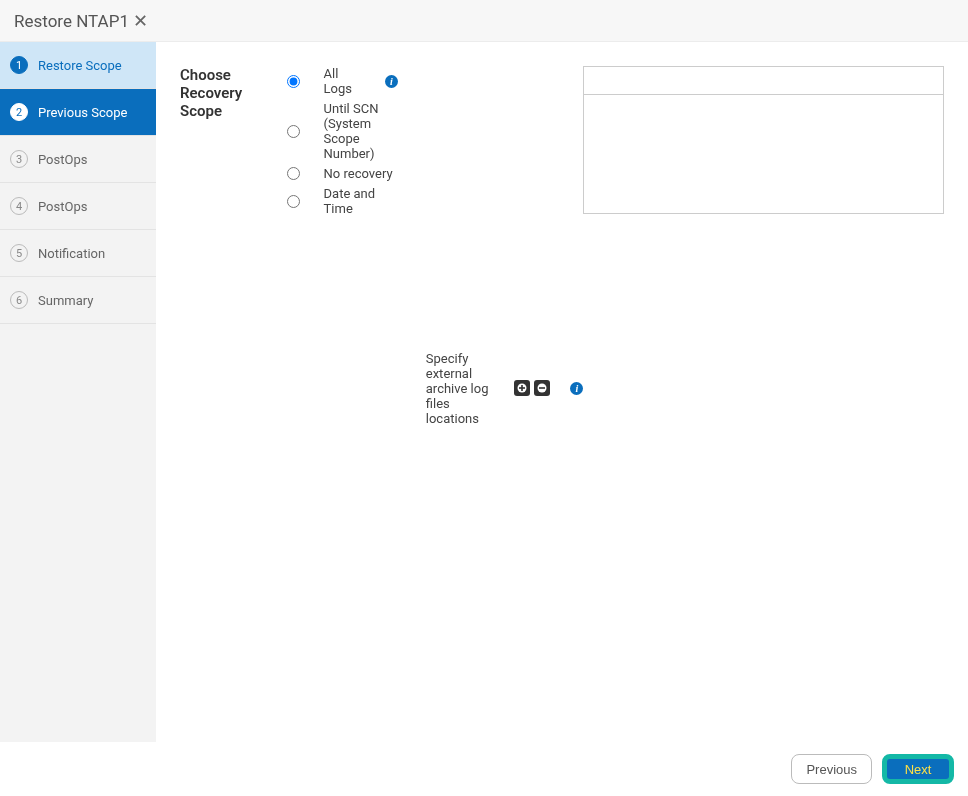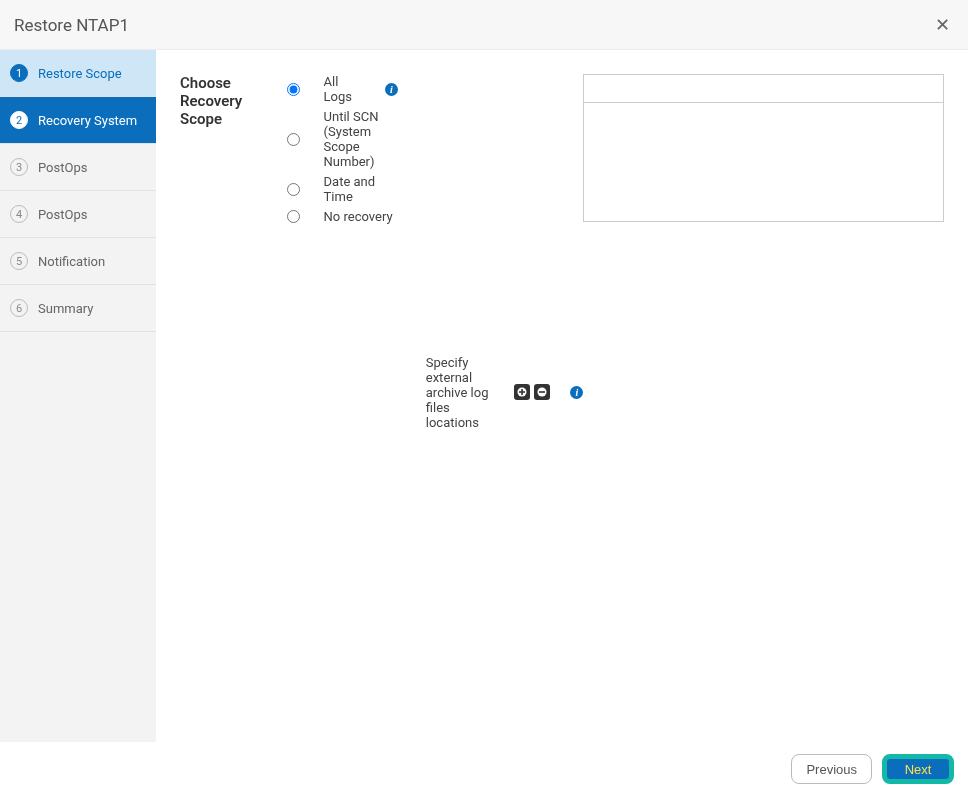--- a/index.html
+++ b/index.html
@@ -8,25 +8,24 @@
     font-size: 13px;
     color: #333;
     background: #fff;
     width: 968px;
     height: 796px;
     display: flex;
     flex-direction: column;
     overflow: hidden;
   }
   .titlebar {
-    height: 50px;
+    height: 42px;
     background: #f7f7f7;
     display: flex;
     align-items: center;
-    justify-content: space-between;
     padding: 0 14px;
     border-bottom: 1px solid #ececec;
   }
   .titlebar .title {
     font-size: 17px;
     color: #555;
     font-weight: 400;
   }
   .titlebar .close {
     font-size: 18px;
@@ -226,21 +225,21 @@
 
 <div class="main">
 
   <div class="sidebar">
     <div class="step completed">
       <span class="num">1</span>
       <span>Restore Scope</span>
     </div>
     <div class="step active">
       <span class="num">2</span>
-      <span>Recovery System</span>
+      <span>Previous Scope</span>
     </div>
     <div class="step">
       <span class="num">3</span>
       <span>PostOps</span>
     </div>
     <div class="step">
       <span class="num">4</span>
       <span>PostOps</span>
     </div>
     <div class="step">
@@ -261,25 +260,25 @@
         <input type="radio" name="scope" checked="" style="">
         <span>All Logs</span>
         <span class="info-icon">i</span>
       </label>
       <label class="radio-row">
         <input type="radio" name="scope" style="">
         <span>Until SCN (System Scope Number)</span>
       </label>
       <label class="radio-row">
         <input type="radio" name="scope" style="">
-        <span>Date and Time</span>
+        <span>No recovery</span>
       </label>
       <label class="radio-row">
         <input type="radio" name="scope" style="">
-        <span>No recovery</span>
+        <span>Date and Time</span>
       </label>
     </div>
 
     <div class="archive-row">
       <span>Specify external archive log files locations</span>
       <div class="archive-icons">
         <span class="sq-icon">
           <svg viewBox="0 0 10 10">
               <circle cx="5" cy="5" r="4.5" fill="#fff"></circle>
               <rect x="4.2" y="2" width="1.6" height="6" fill="#333"></rect>

